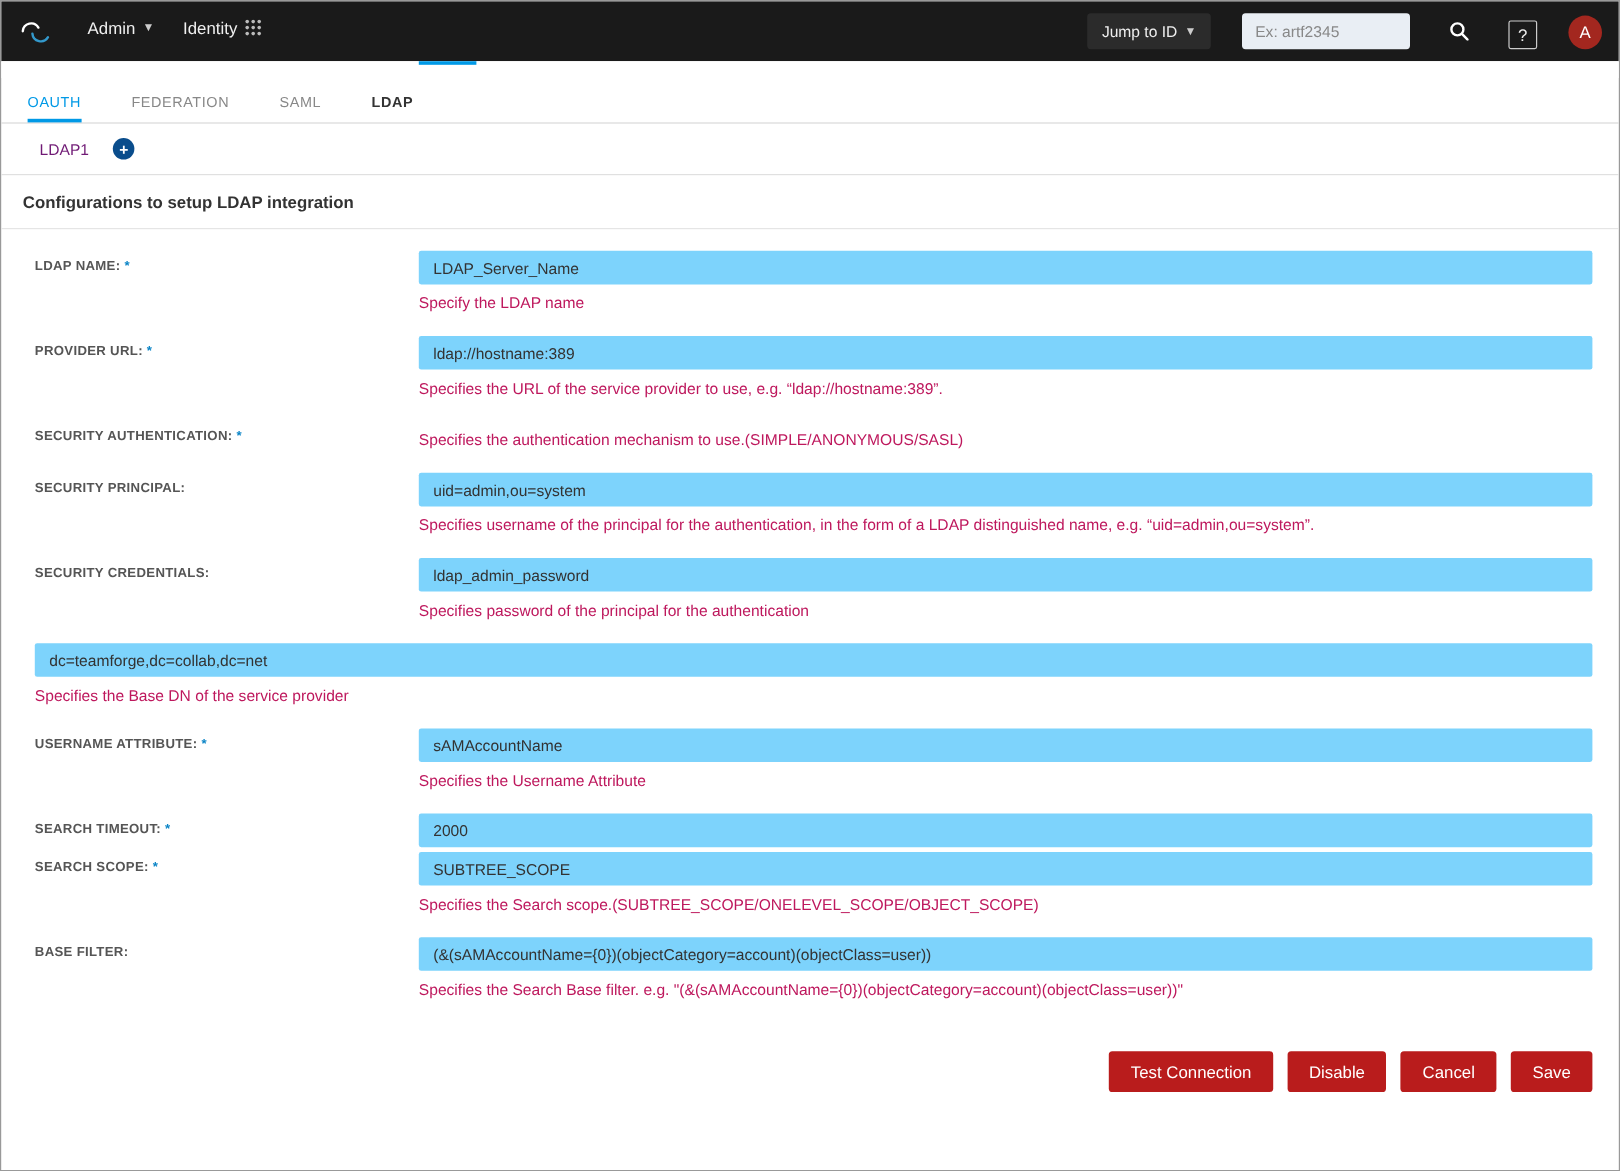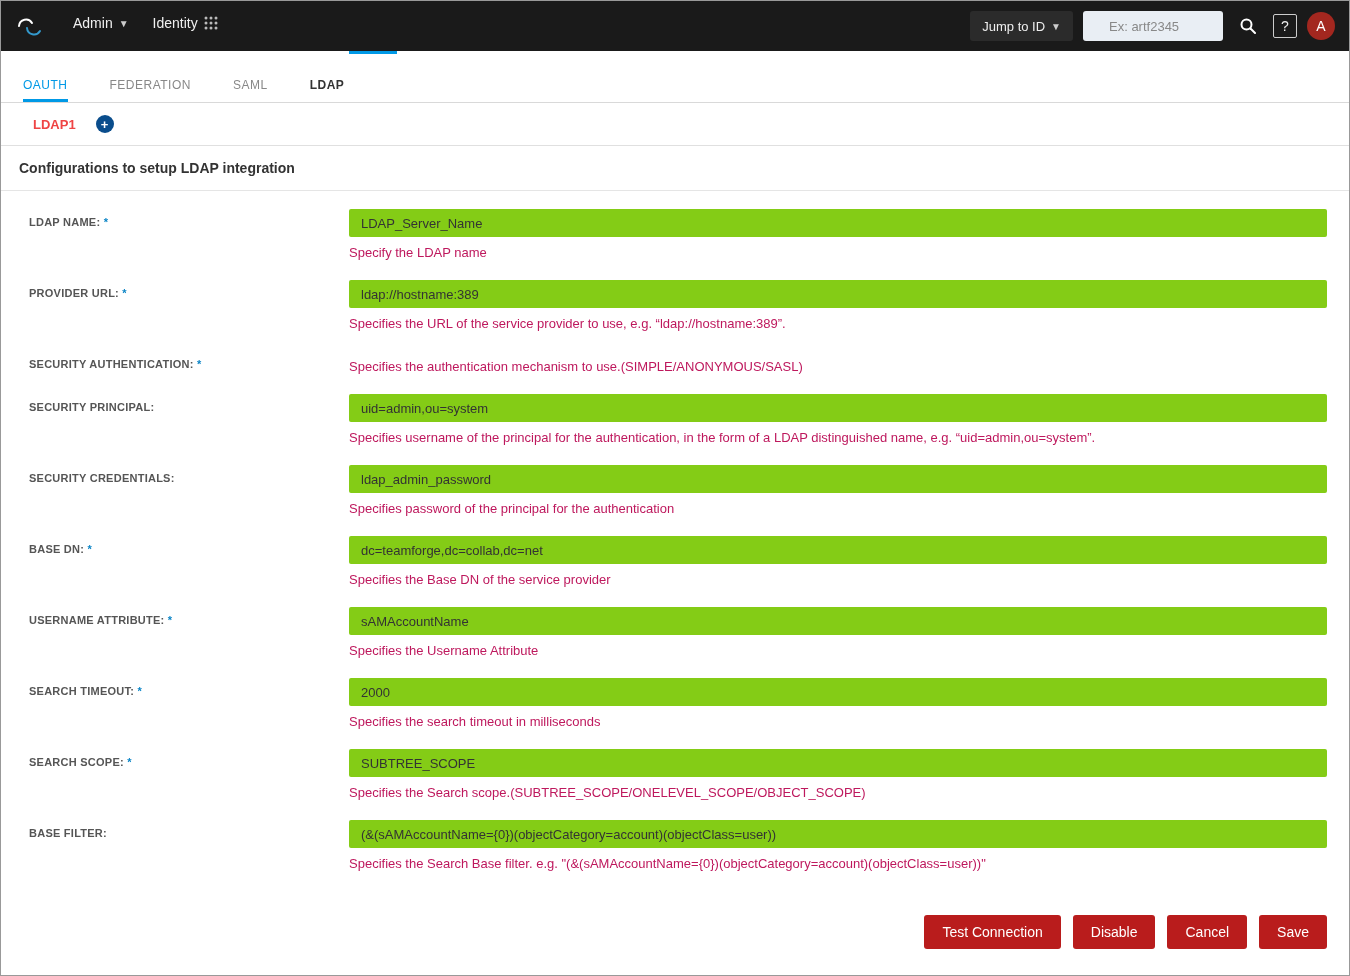--- a/index.html
+++ b/index.html
@@ -22,28 +22,28 @@
     height: 50px;
     padding: 0 14px;
     gap: 24px;
   }
   .logo-wrap { display:flex; align-items:center; }
   .topbar .left-group { display:flex; align-items:flex-start; gap:24px; flex:0 0 auto; }
   .menu-item { display:flex; align-items:center; gap:6px; cursor:pointer; font-size:14px; color:#f0f0f0; }
   .chev { font-size:10px; color:#ccc; }
   .app-grid-icon { width:14px; height:14px; display:inline-block; }
   .spacer { flex:1; }
-  .jump-group { display:flex; align-items:center; gap:10px; }
+  .jump-group { display:flex; align-items:flex-end; gap:26px; }
   .jump-btn {
     display:flex; align-items:center; gap:6px;
     background:#2b2b2b; color:#eee; height:30px; padding:0 12px;
     border-radius:3px; cursor:pointer; font-size:13px;
   }
   .search-box {
-    height:30px; width:140px; padding:0 26px; border:none;
+    height:30px; width:140px; padding:0 11px; border:none;
     background:#e9eef4; border-radius:3px; font-size:13px; color:#555;
   }
   .search-box::placeholder { color:#888; }
   .icon-btn {
     width:30px; height:30px; display:flex; align-items:center; justify-content:center;
     cursor:pointer; color:#fff;
   }
   .help-box {
     width:24px; height:24px; border:1px solid #ccc; display:flex;
     align-items:center; justify-content:center; font-size:14px; color:#eee;
@@ -65,21 +65,21 @@
     border-bottom:1px solid #d9d9d9; height:38px;
   }
   .tab { font-size:12px; letter-spacing:0.5px; color:#888; padding:10px 0 10px; cursor:pointer;}
   .tab.active-blue { color:#0099e6; border-bottom:3px solid #0099e6; padding-bottom:7px;}
   .tab.active-dark { color:#333; font-weight:600; }
   .subtab-bar {
     display:flex; align-items:center; gap:20px; padding:12px 22px 12px 32px;
     border-bottom:1px solid #e0e0e0;
   }
   .subtab {
-    font-size:13px; font-weight:700; color:#ef4444; cursor:pointer;
+    font-size:13px; font-weight:400; color:#701a75; cursor:pointer;
   }
   .plus-circle {
     width:18px; height:18px; border-radius:50%; background:#0a4d8c; color:#fff;
     display:flex; align-items:center; justify-content:center; font-size:13px;
     font-weight:bold; cursor:pointer;
   }
   .page-subtitle {
     padding:14px 18px; font-size:14px; color:#333; font-weight:600;
     border-bottom:1px solid #e5e5e5;
   }
@@ -89,21 +89,21 @@
   .form-row {
     display:flex; align-items:flex-start; margin-bottom: 4px;
   }
   .form-label-col {
     width: 320px; padding-top:7px; font-size:11px; font-weight:600; color:#555;
     letter-spacing:0.25px; text-transform:uppercase;
   }
   .req { color:#0a84c6; font-weight:700; }
   .form-field-col { flex:1; }
   .field-input {
-    width:100%; height:28px; padding:0 12px; border:none; background:#84cc16;
+    width:100%; height:28px; padding:0 12px; border:none; background:#7dd3fc;
     font-size:13px; color:#333; border-radius:2px;
   }
   .help-text {
     font-size:13px; color:#be185d; margin:8px 0 16px 0;
   }
   .action-bar {
     display:flex; justify-content:flex-end; gap:12px;
     padding: 14px 22px 22px 22px;
   }
   .btn {
@@ -200,30 +200,29 @@
     </div>
     <div class="form-row">
       <div class="form-label-col"><span>SECURITY PRINCIPAL:</span></div>
       <div class="form-field-col"><input class="field-input" type="text" value="uid=admin,ou=system" style=""><div class="help-text">Specifies username of the principal for the authentication, in the form of a LDAP distinguished name, e.g. “uid=admin,ou=system”.</div></div>
     </div>
     <div class="form-row">
       <div class="form-label-col"><span>SECURITY CREDENTIALS:</span></div>
       <div class="form-field-col"><input class="field-input" type="text" value="ldap_admin_password" style=""><div class="help-text">Specifies password of the principal for the authentication</div></div>
     </div>
     <div class="form-row">
-      <div class="form-label-col"><span>BASE DN:</span><span class="req"> *</span></div>
       <div class="form-field-col"><input class="field-input" type="text" value="dc=teamforge,dc=collab,dc=net" style=""><div class="help-text">Specifies the Base DN of the service provider</div></div>
     </div>
     <div class="form-row">
       <div class="form-label-col"><span>USERNAME ATTRIBUTE:</span><span class="req"> *</span></div>
       <div class="form-field-col"><input class="field-input" type="text" value="sAMAccountName" style=""><div class="help-text">Specifies the Username Attribute</div></div>
     </div>
     <div class="form-row">
       <div class="form-label-col"><span>SEARCH TIMEOUT:</span><span class="req"> *</span></div>
-      <div class="form-field-col"><input class="field-input" type="text" value="2000" style=""><div class="help-text">Specifies the search timeout in milliseconds</div></div>
+      <div class="form-field-col"><input class="field-input" type="text" value="2000" style=""></div>
     </div>
     <div class="form-row">
       <div class="form-label-col"><span>SEARCH SCOPE:</span><span class="req"> *</span></div>
       <div class="form-field-col"><input class="field-input" type="text" value="SUBTREE_SCOPE" style=""><div class="help-text">Specifies the Search scope.(SUBTREE_SCOPE/ONELEVEL_SCOPE/OBJECT_SCOPE)</div></div>
     </div>
     <div class="form-row">
       <div class="form-label-col"><span>BASE FILTER:</span></div>
       <div class="form-field-col"><input class="field-input" type="text" value="(&amp;(sAMAccountName={0})(objectCategory=account)(objectClass=user))" style=""><div class="help-text">Specifies the Search Base filter. e.g. "(&amp;(sAMAccountName={0})(objectCategory=account)(objectClass=user))"</div></div>
     </div>
   </div>

